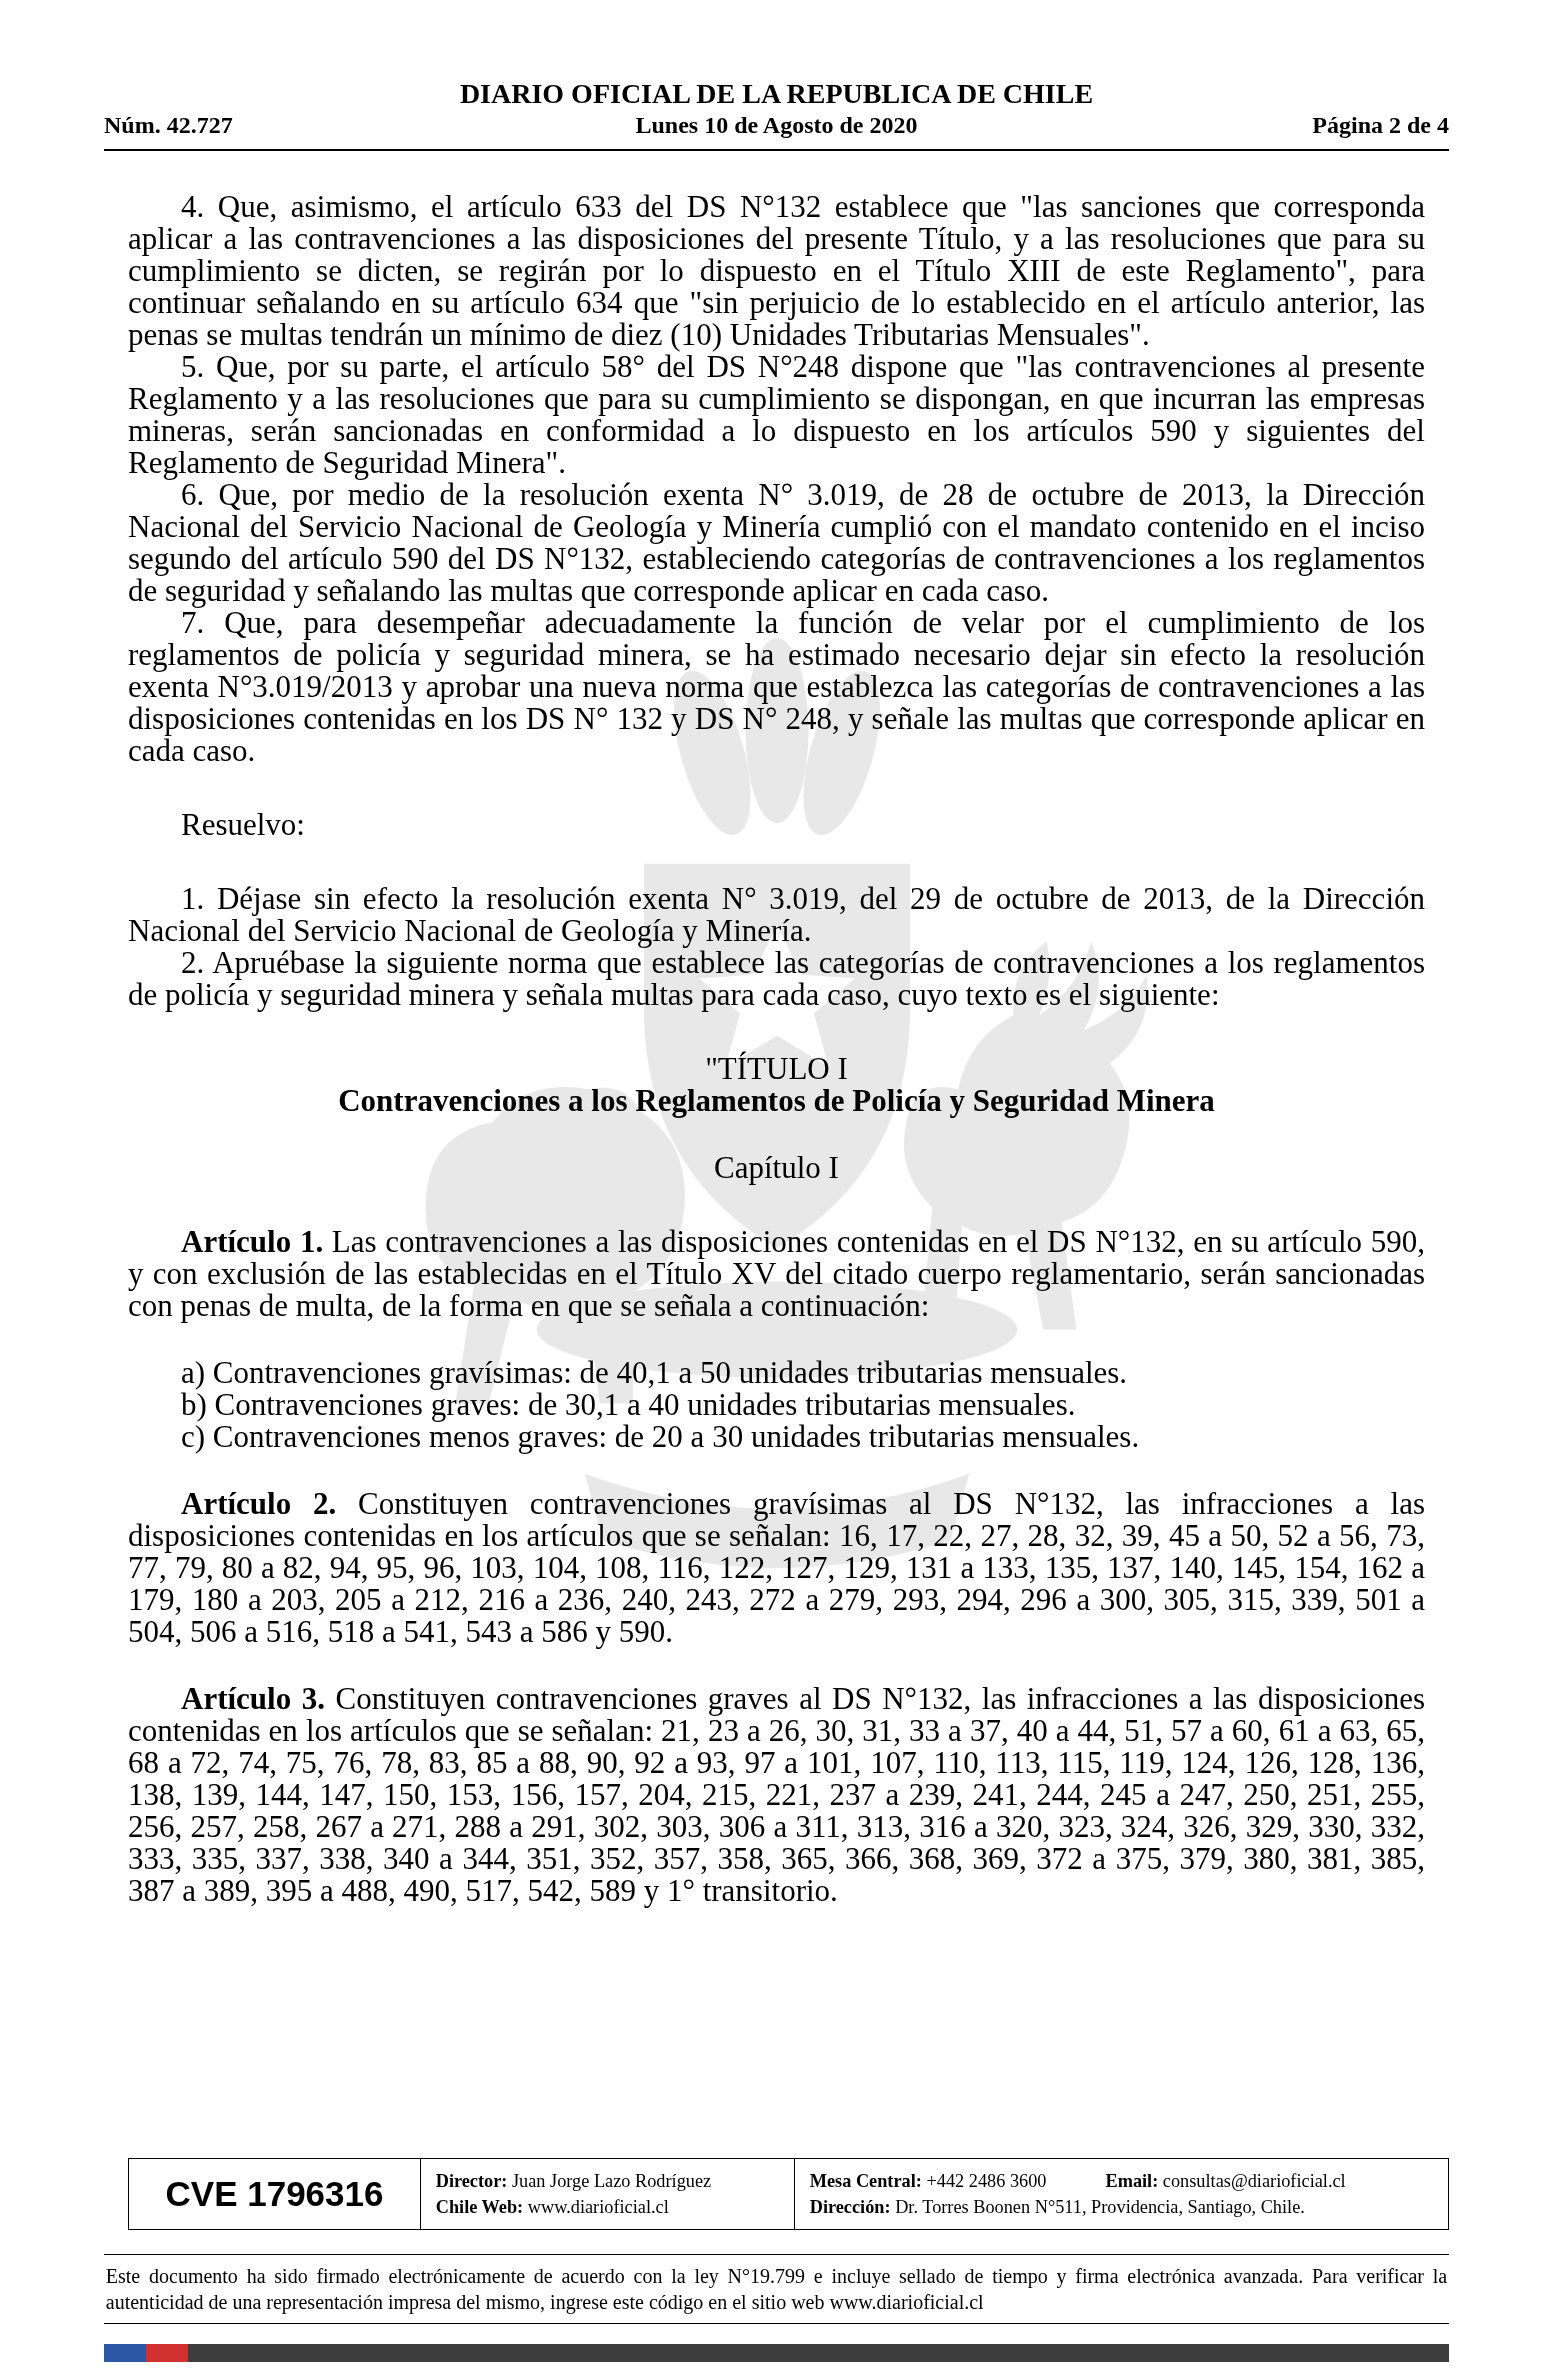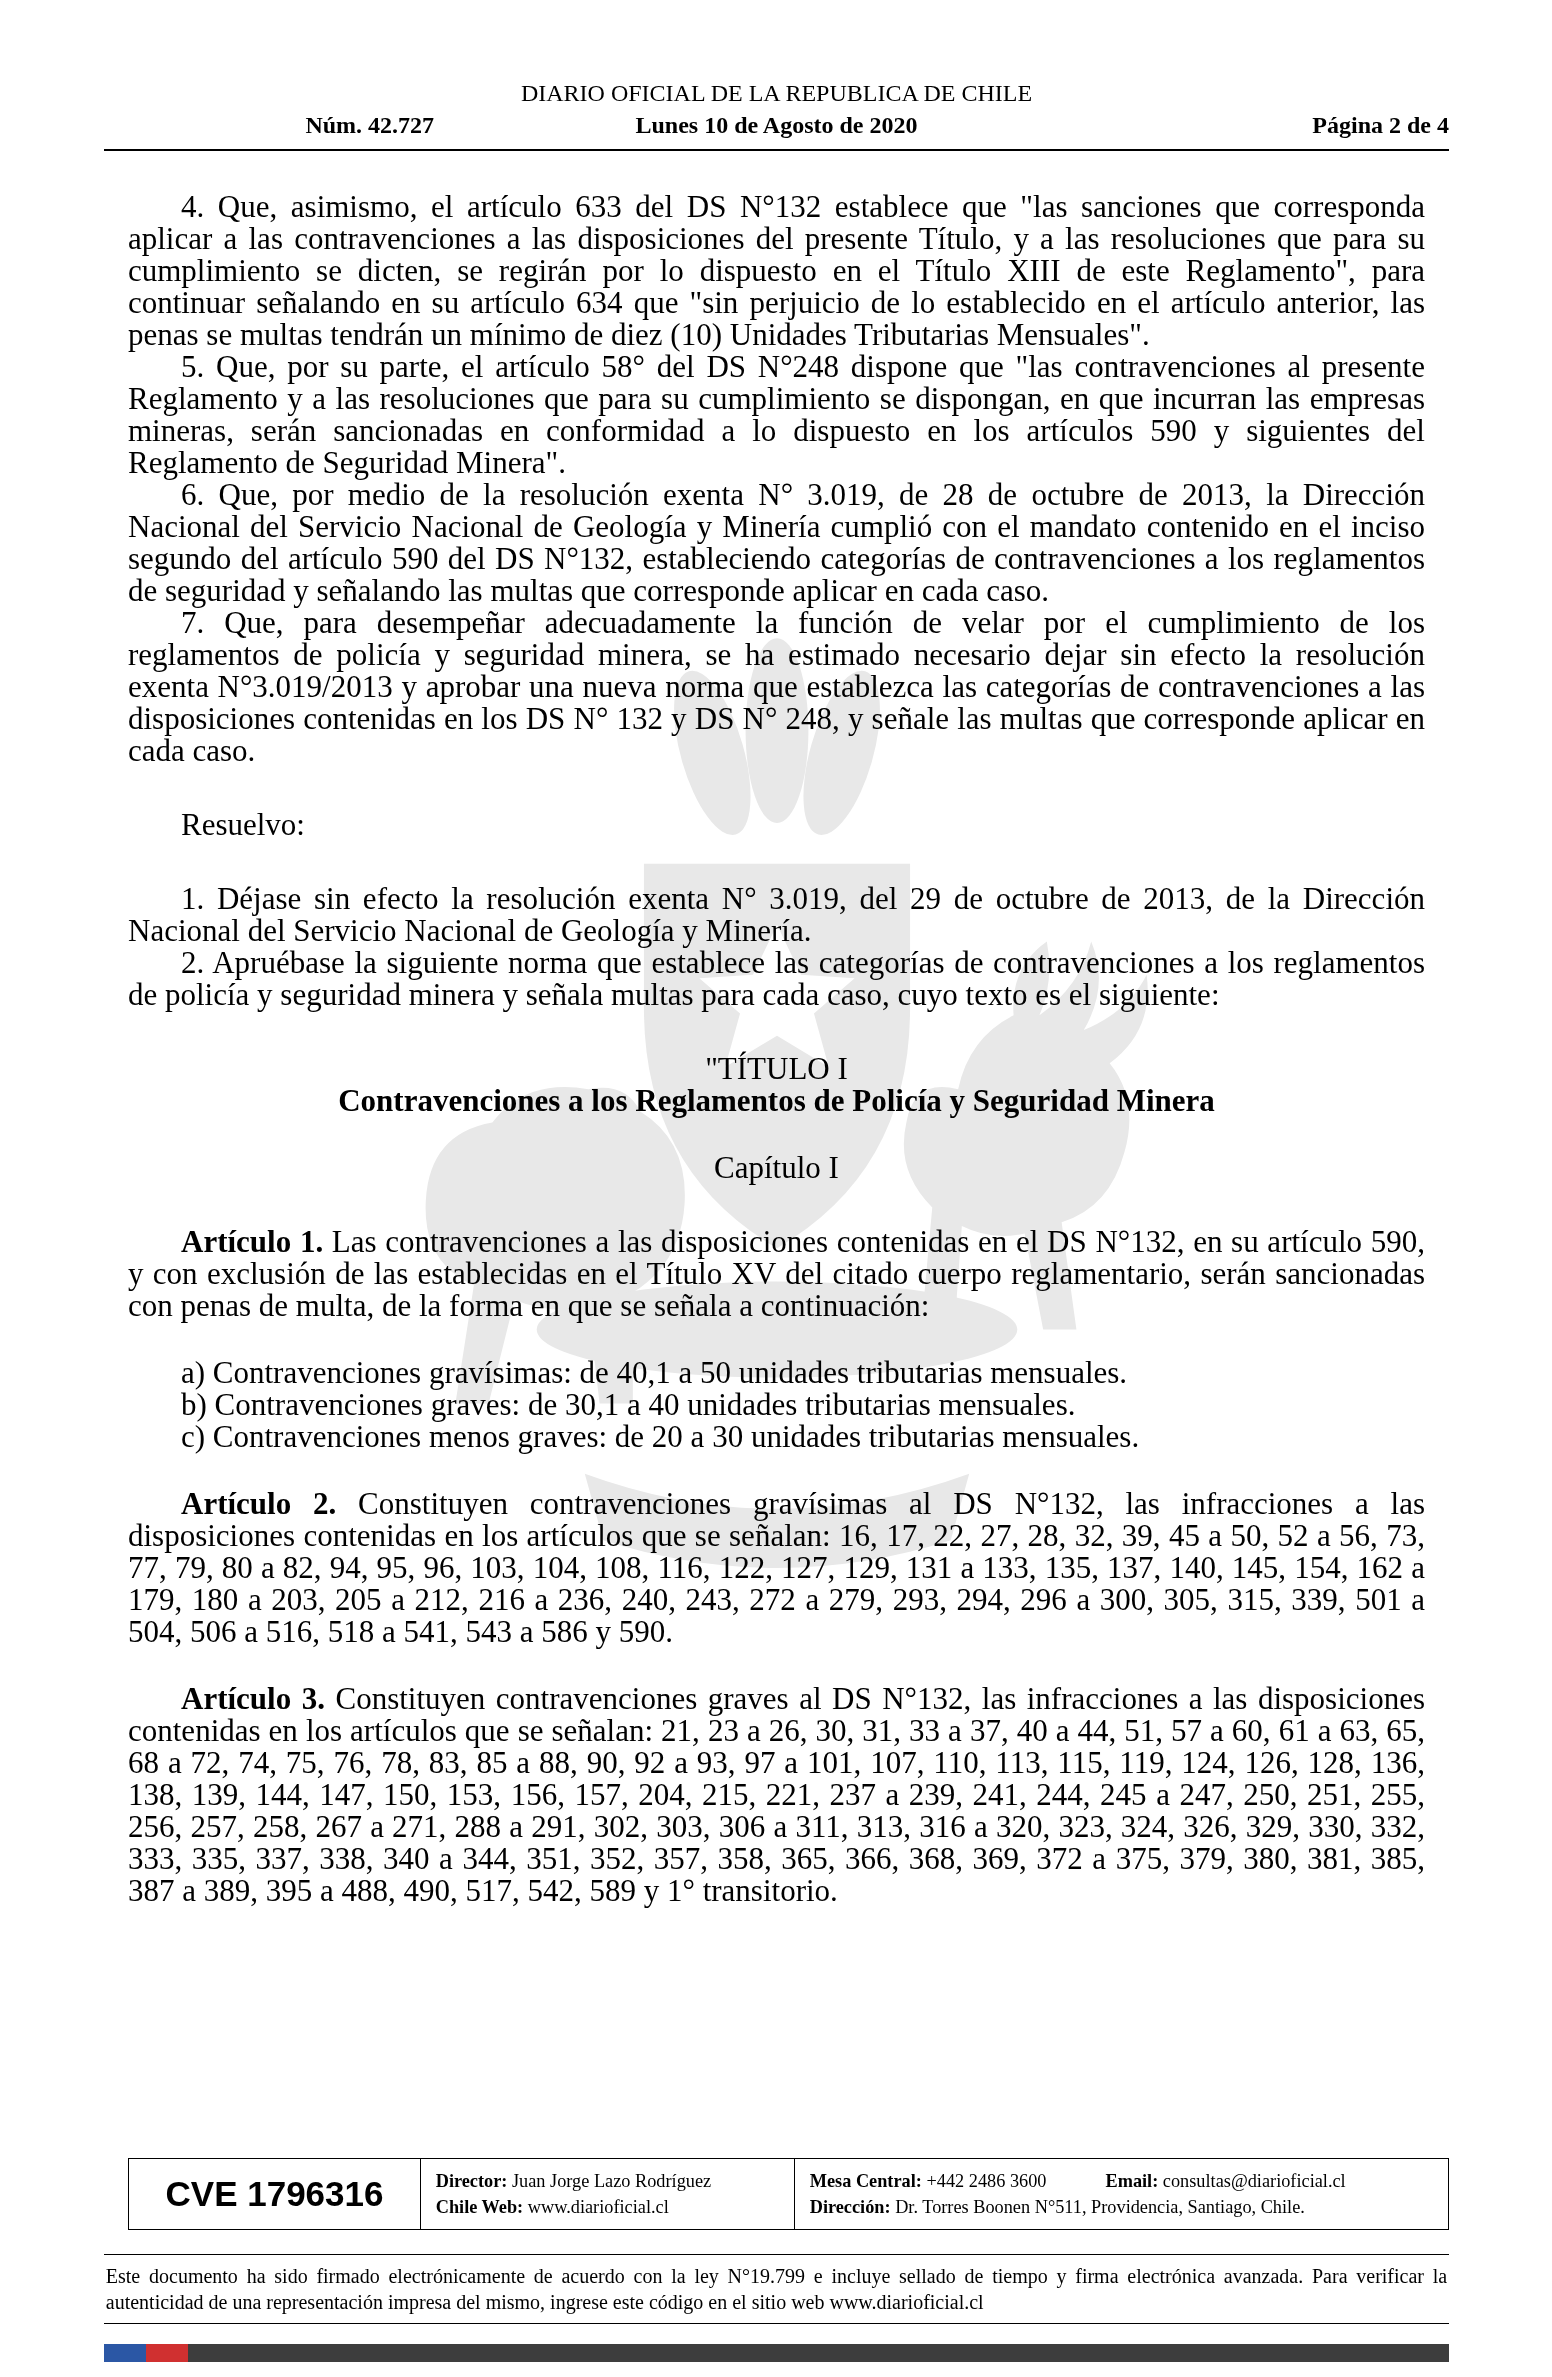--- a/index.html
+++ b/index.html
@@ -27,33 +27,33 @@
   
   .masthead {
     position: absolute;
     top: 79px;
     left: 104px;
     right: 104px;
     z-index: 1;
   }
   .pub-title {
     text-align: center;
-    font-weight: normal;
-    font-size: 24px;
+    font-weight: bold;
+    font-size: 28px;
     line-height: 29px;
   }
   .masthead-row {
     display: flex;
     align-items: baseline;
     font-weight: bold;
     font-size: 24px;
     line-height: 29px;
     margin-top: 2.7px;
   }
-  .masthead-row .issue { flex: 1; text-align: center; }
+  .masthead-row .issue { flex: 1; text-align: left; }
   .masthead-row .pub-date { flex: 0 0 auto; text-align: center; }
   .masthead-row .page-indicator { flex: 1; text-align: right; }
   .masthead-rule {
     margin-top: 9.2px;
     border-bottom: 2.7px solid #000;
     height: 0;
   }
 
   
   .body-text {

